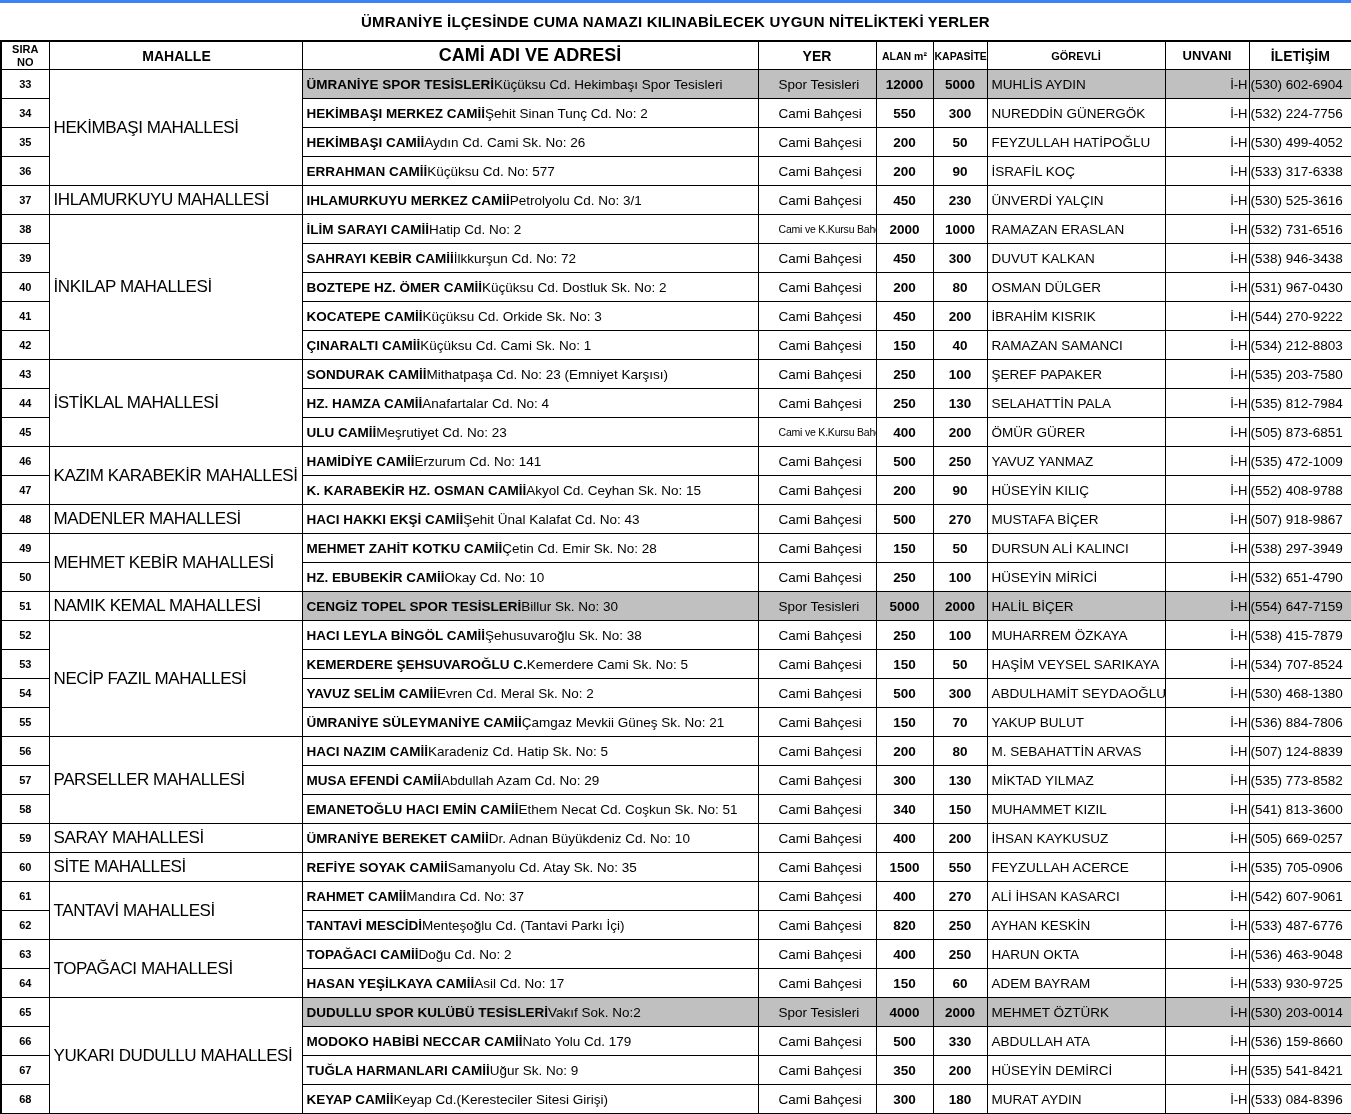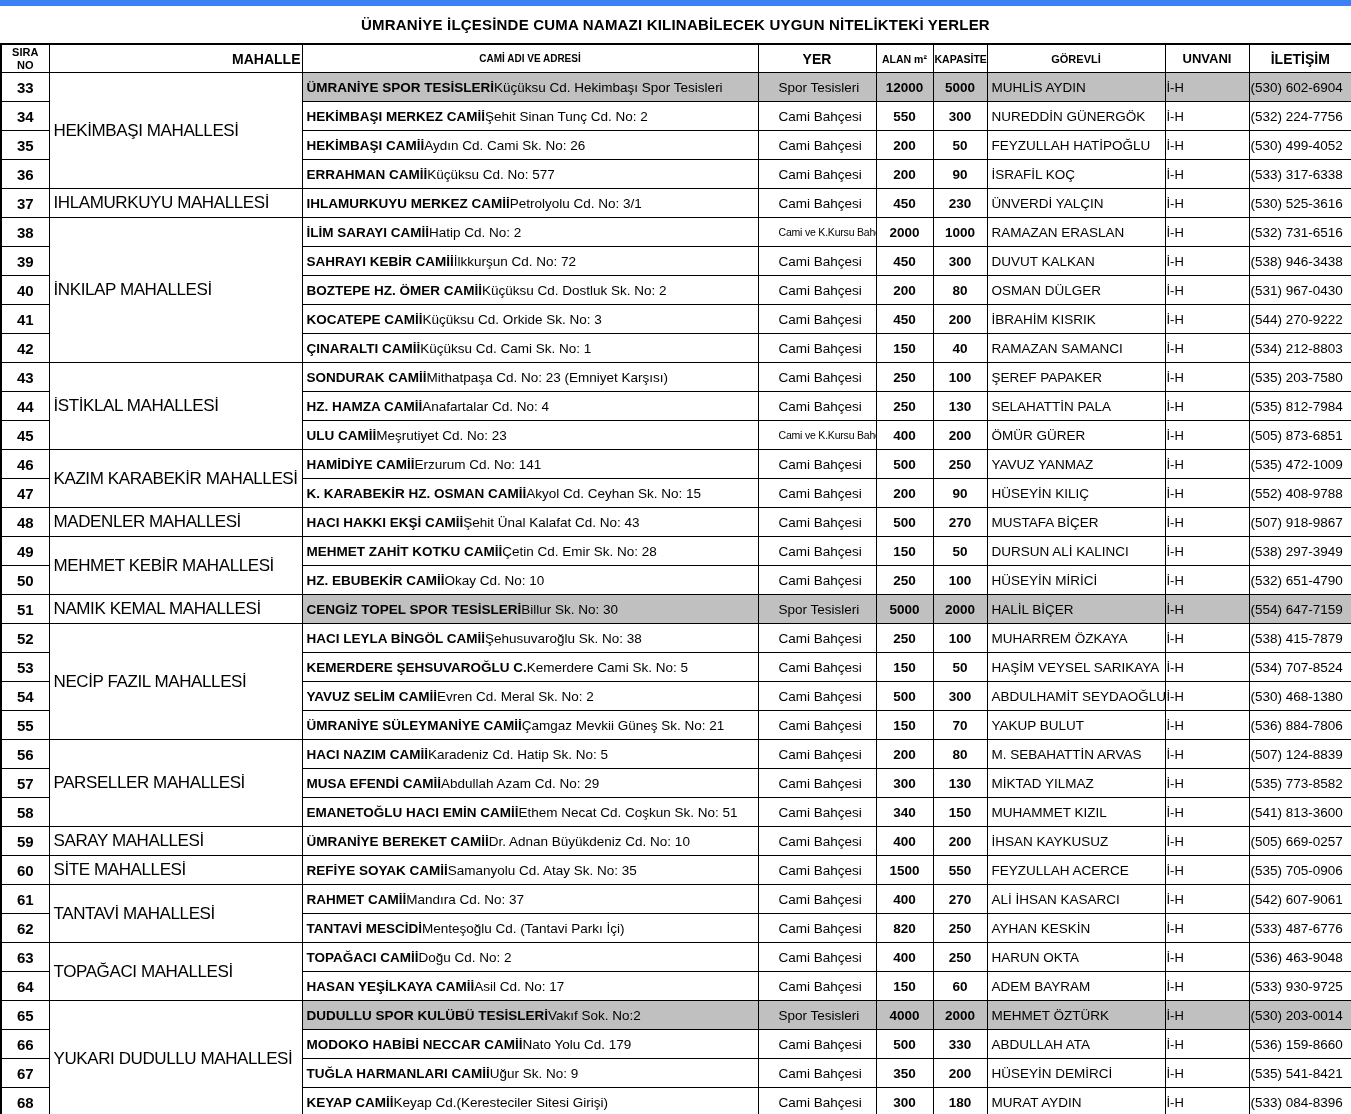--- a/index.html
+++ b/index.html
@@ -1,46 +1,46 @@
 <!DOCTYPE html>
 <html lang="tr" style="--hl: #c0c0c0;"><head>
 <meta charset="utf-8">
 <style>
   html,body{margin:0;padding:0;background:#fff;}
   body{width:1351px;height:1114px;font-family:"Liberation Sans","DejaVu Sans",sans-serif;color:#000;overflow:hidden;}
   .sheet{width:1351px;}
   .title{
-    height:37px;border-top:6px solid #3b82f6;
+    height:37px;border-top:3px solid #3b82f6;
     display:flex;align-items:center;justify-content:center;
     font-size:15px;font-weight:bold;letter-spacing:.2px;
   }
   table{border-collapse:collapse;table-layout:fixed;width:1351px;}
   th,td{border:1px solid #000;overflow:hidden;white-space:nowrap;box-sizing:border-box;}
   table{border:2px solid #000;}
   thead tr{height:20px;}
   tbody tr{height:29px;}
   th{font-weight:bold;background:#fff;vertical-align:middle;}
   .h-sira{font-size:11px;white-space:normal;line-height:1.15;text-align:center;}
-  .h-mah{font-size:14px;text-align:right;padding-left:3px;}
-  .h-cami{font-size:10px;text-align:center;}
+  .h-mah{font-size:14px;text-align:center;padding-left:3px;}
+  .h-cami{font-size:18px;text-align:center;}
   .h-yer{font-size:14px;text-align:center;}
   .h-alan,.h-kap{font-size:10.5px;text-align:center;}
   .h-gor{font-size:11px;text-align:center;}
   .h-unv{font-size:13px;text-align:center;}
   .h-tel{font-size:14px;text-align:center;}
   td{vertical-align:middle;font-size:13.5px;}
-  .c-sira{text-align:center;font-weight:bold;font-size:15px;margin-left:48px;}
+  .c-sira{text-align:center;font-weight:bold;font-size:11px;margin-left:48px;}
   .c-mah{font-size:17px;letter-spacing:-0.4px;padding-left:4px;}
   .c-cami{padding-left:4px;margin-left:40px;}
   .c-cami .mname{font-weight:bold;}
   .c-yer{padding-left:20px;font-size:13.5px;}
   .c-yer.small{font-size:10.5px;letter-spacing:-0.2px;}
   .c-num{text-align:center;font-weight:bold;}
   .c-gor{padding-left:4px;}
-  .c-unv{text-align:left;font-size:13px;}
+  .c-unv{text-align:right;font-size:13px;}
   .c-tel{text-align:right;padding-right:18px;}
   td.hl{background:var(--hl,#c0c0c0);}
 </style>
 </head>
 <body>
 
 <div class="sheet">
   <div class="title">ÜMRANİYE İLÇESİNDE CUMA NAMAZI KILINABİLECEK UYGUN NİTELİKTEKİ YERLER</div>
   <table>
     <colgroup>

